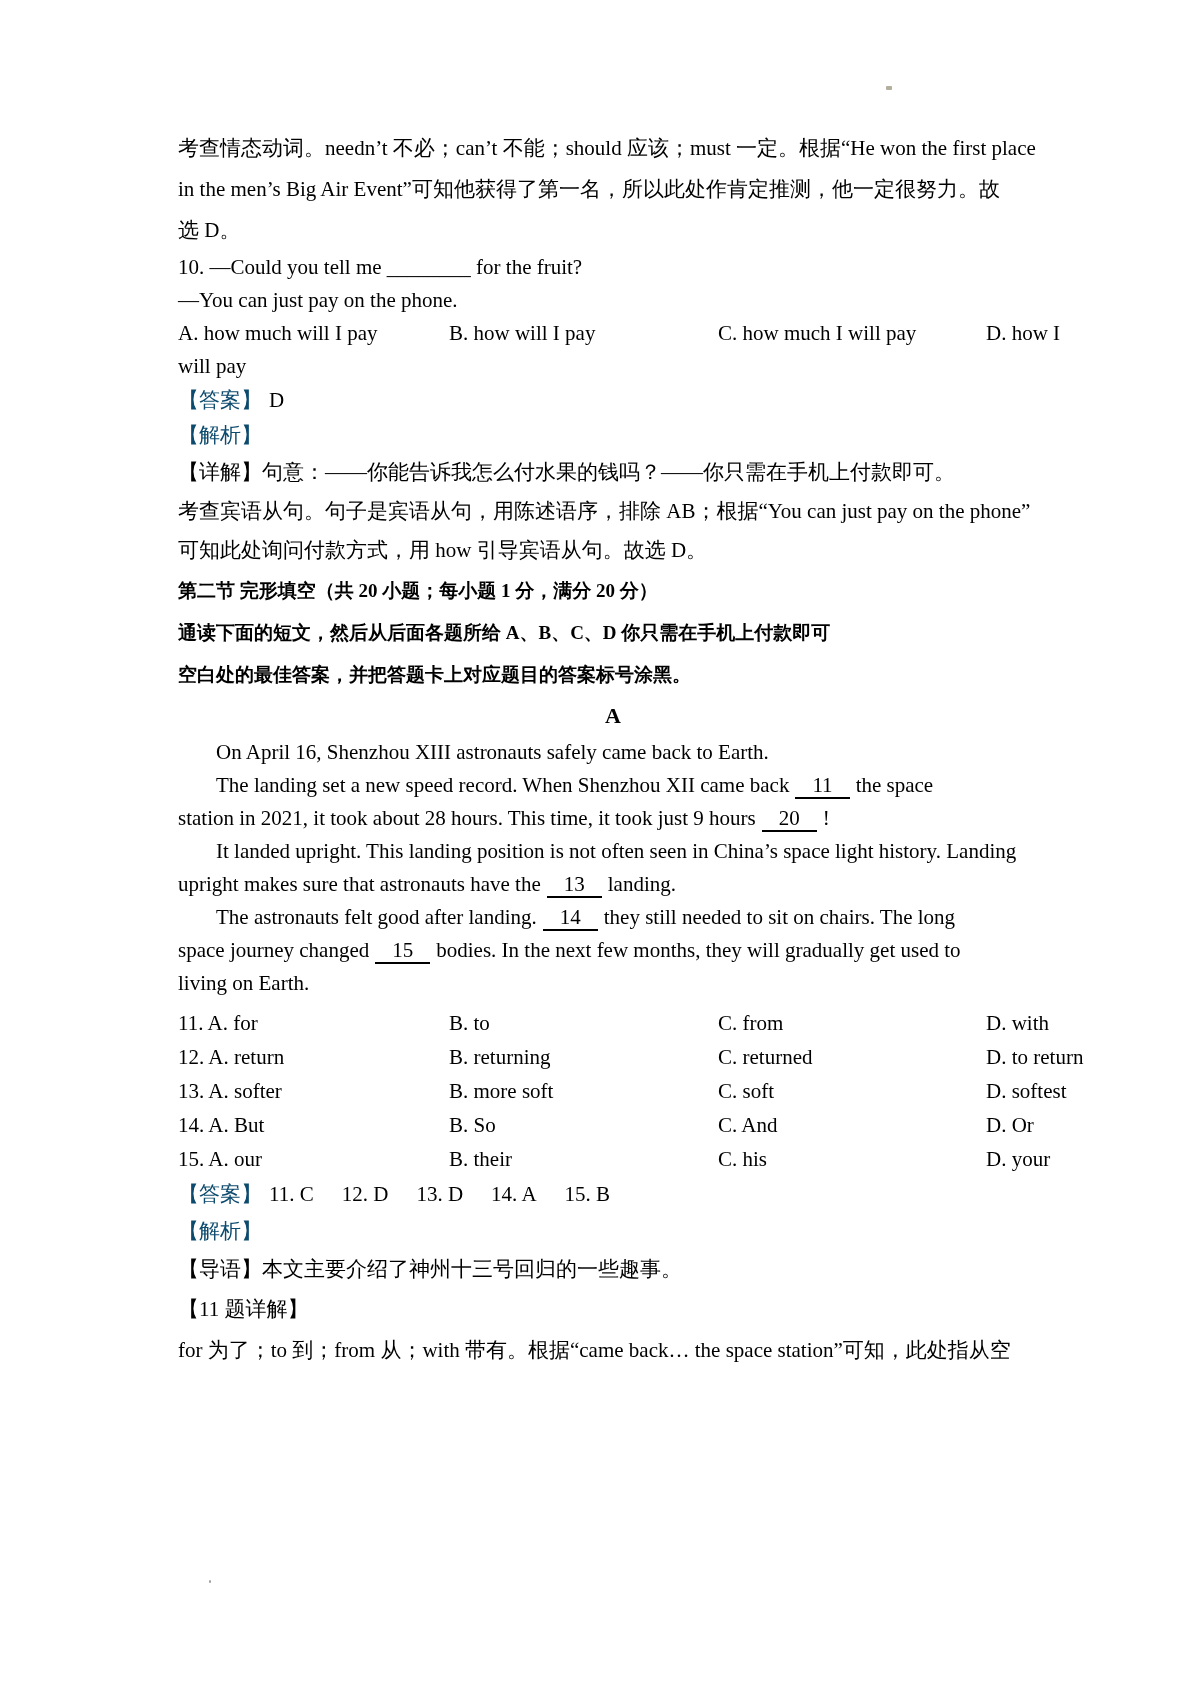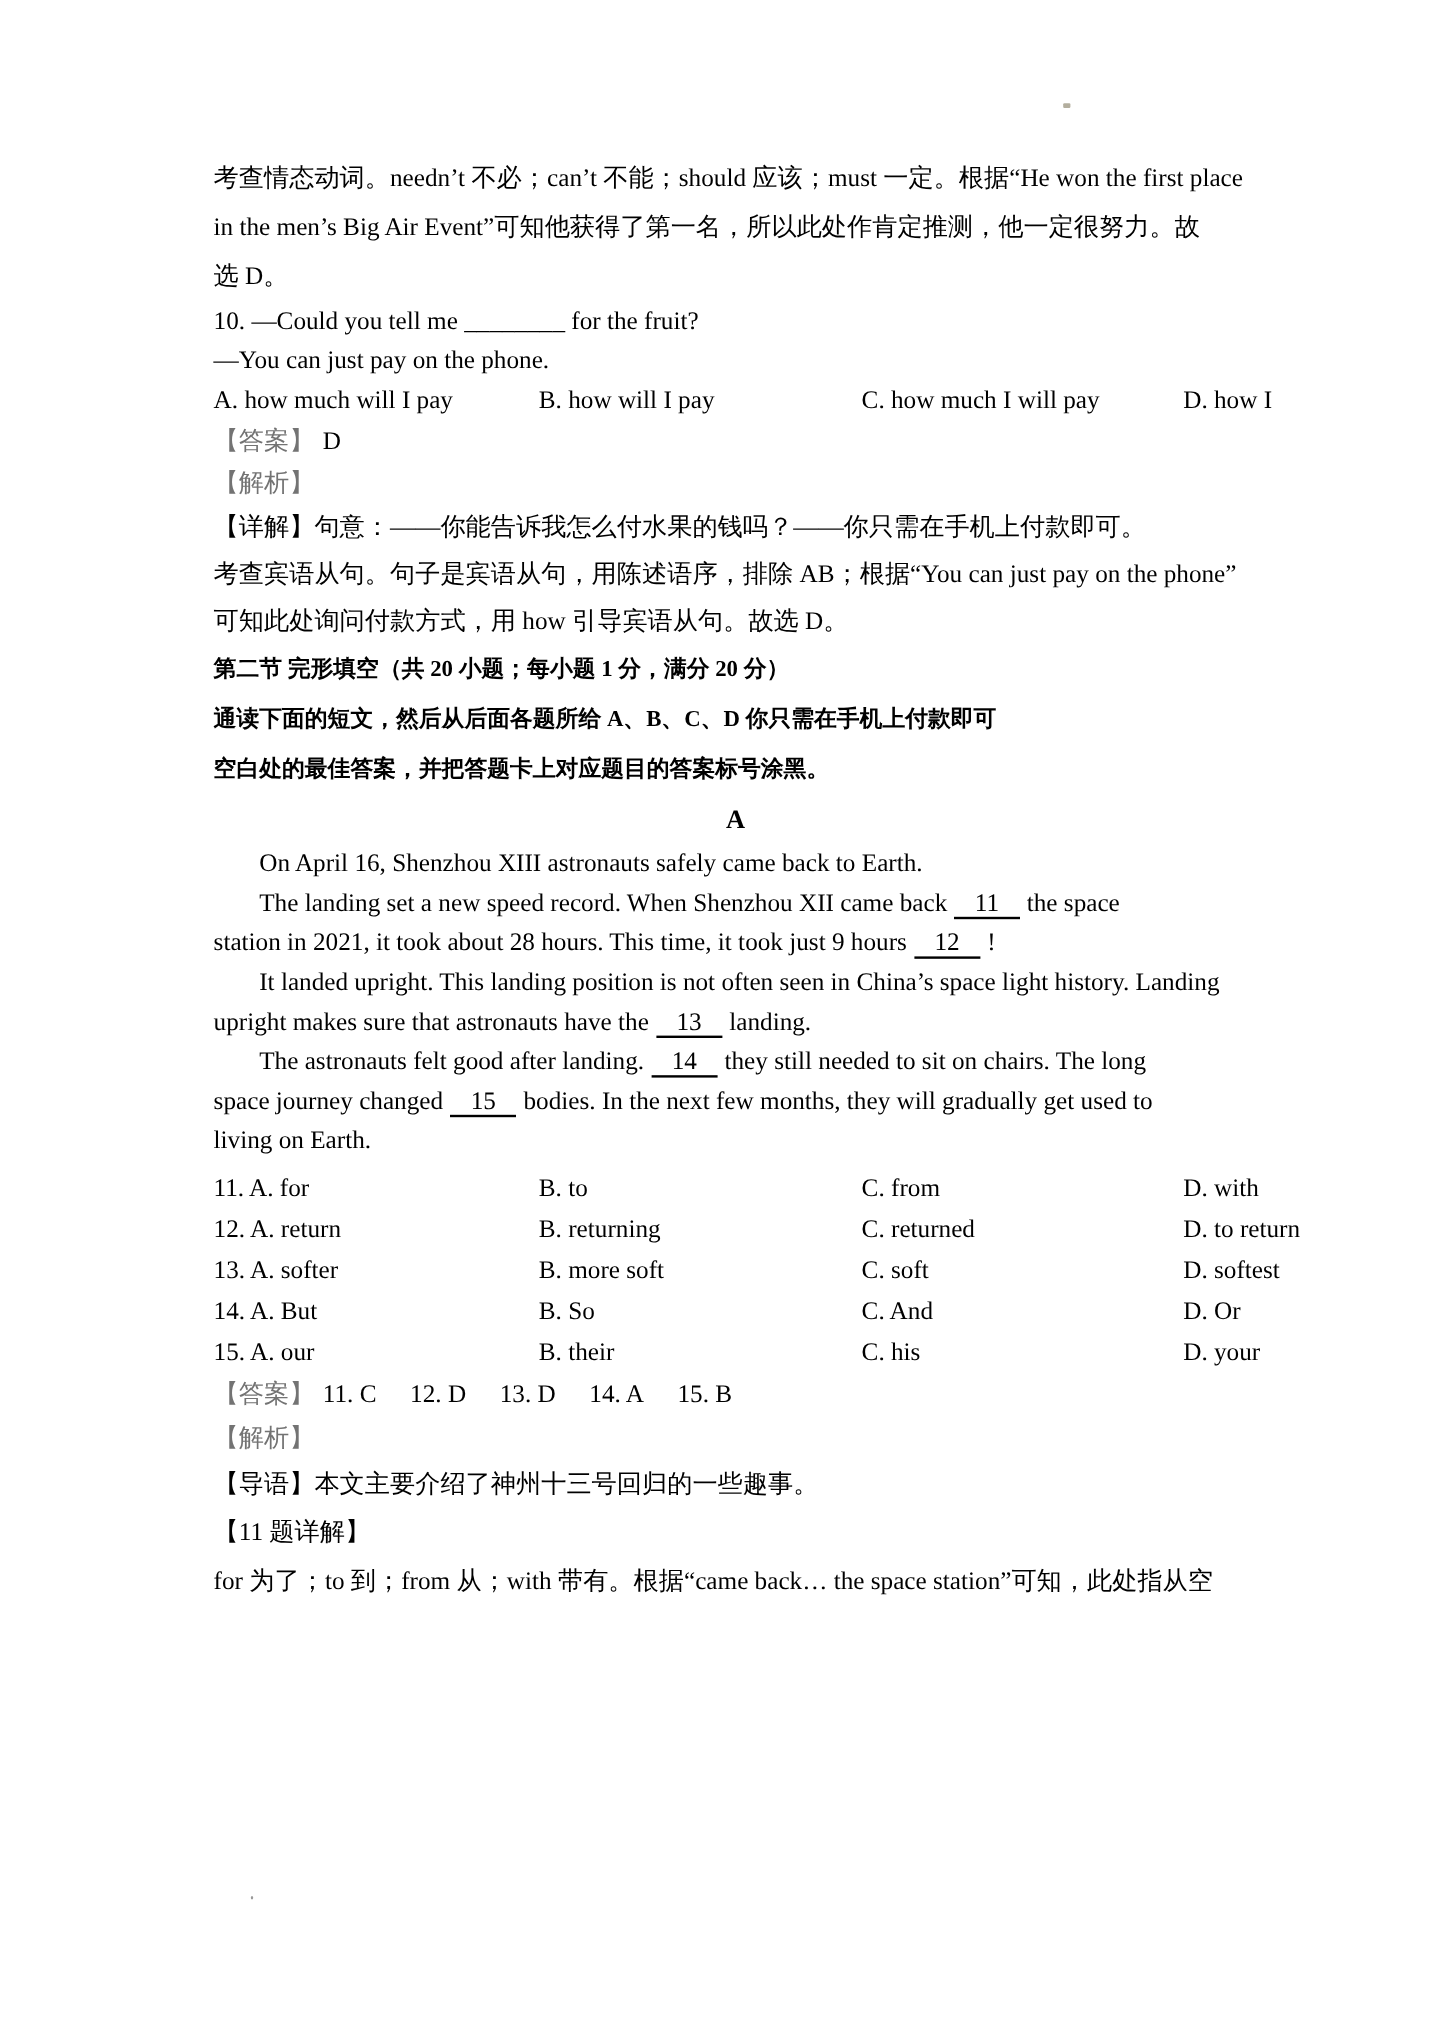--- a/index.html
+++ b/index.html
@@ -14,21 +14,21 @@
   .lh39{line-height:39px;}
   .lh38{line-height:38px;}
   .lh36{line-height:36px;}
   .lh35{line-height:35px;}
   .lh34{line-height:34px;}
   .lh33{line-height:33px;}
   .lh40{line-height:40px;}
   .lh42{line-height:42px;}
   .bold{font-weight:bold;}
   .big{font-size:19px;}
-  .blue{color:#737373;}
+  .blue{color:#0c4a6e;}
   .ind{padding-left:38px;}
   .ogrid{display:grid;grid-template-columns:229px 227px 226px 1fr;gap:42px;}
   .ogrid > span{white-space:nowrap;}
   .optblock{margin-top:6px;}
   .title-a{text-align:center;font-size:22px;font-weight:bold;line-height:40px;}
   .blank{
     display:inline-block;border-bottom:2px solid #000;
     padding:0 17px;margin:0 6px;line-height:24px;
   }
   .ansitem{display:inline-block;margin-right:28px;}
@@ -52,20 +52,21 @@
 
   <div>
     <div class="line lh33">10. —Could you tell me ________ for the fruit?</div>
     <div class="line lh33">—You can just pay on the phone.</div>
     <div class="ogrid lh33">
       <span>A. how much will I pay</span>
       <span>B. how will I pay</span>
       <span>C. how much I will pay</span>
       <span>D. how I</span>
     </div>
+    <div class="line lh33">will pay</div>
     <div class="line lh35">
       <span class="blue anslabel">【答案】</span><span>D</span>
     </div>
     <div class="line lh35">
       <span class="blue">【解析】</span>
     </div>
     <div class="line lh39">【详解】句意：——你能告诉我怎么付水果的钱吗？——你只需在手机上付款即可。</div>
     <div class="line lh39">考查宾语从句。句子是宾语从句，用陈述语序，排除 AB；根据“You can just pay on the phone”</div>
     <div class="line lh39">可知此处询问付款方式，用 how 引导宾语从句。故选 D。</div>
   </div>
@@ -76,21 +77,21 @@
     <div class="line lh42 bold big">空白处的最佳答案，并把答题卡上对应题目的答案标号涂黑。</div>
   </div>
 
   <div>
     <div class="title-a">A</div>
     <div class="line lh33 ind">On April 16, Shenzhou XIII astronauts safely came back to Earth.</div>
     <div class="line lh33 ind">
       <span>The landing set a new speed record. When Shenzhou XII came back</span><span class="blank">11</span><span>the space</span>
     </div>
     <div class="line lh33">
-      <span>station in 2021, it took about 28 hours. This time, it took just 9 hours</span><span class="blank">12</span><span>!</span>
+      <span>station in 2021, it took about 28 hours. This time, it took just 9 hours</span><span class="blank">20</span><span>!</span>
     </div>
     <div class="line lh33 ind">It landed upright. This landing position is not often seen in China’s space light history. Landing</div>
     <div class="line lh33">
       <span>upright makes sure that astronauts have the</span><span class="blank">13</span><span>landing.</span>
     </div>
     <div class="line lh33 ind">
       <span>The astronauts felt good after landing.</span><span class="blank">14</span><span>they still needed to sit on chairs. The long</span>
     </div>
     <div class="line lh33">
       <span>space journey changed</span><span class="blank">15</span><span>bodies. In the next few months, they will gradually get used to</span>

